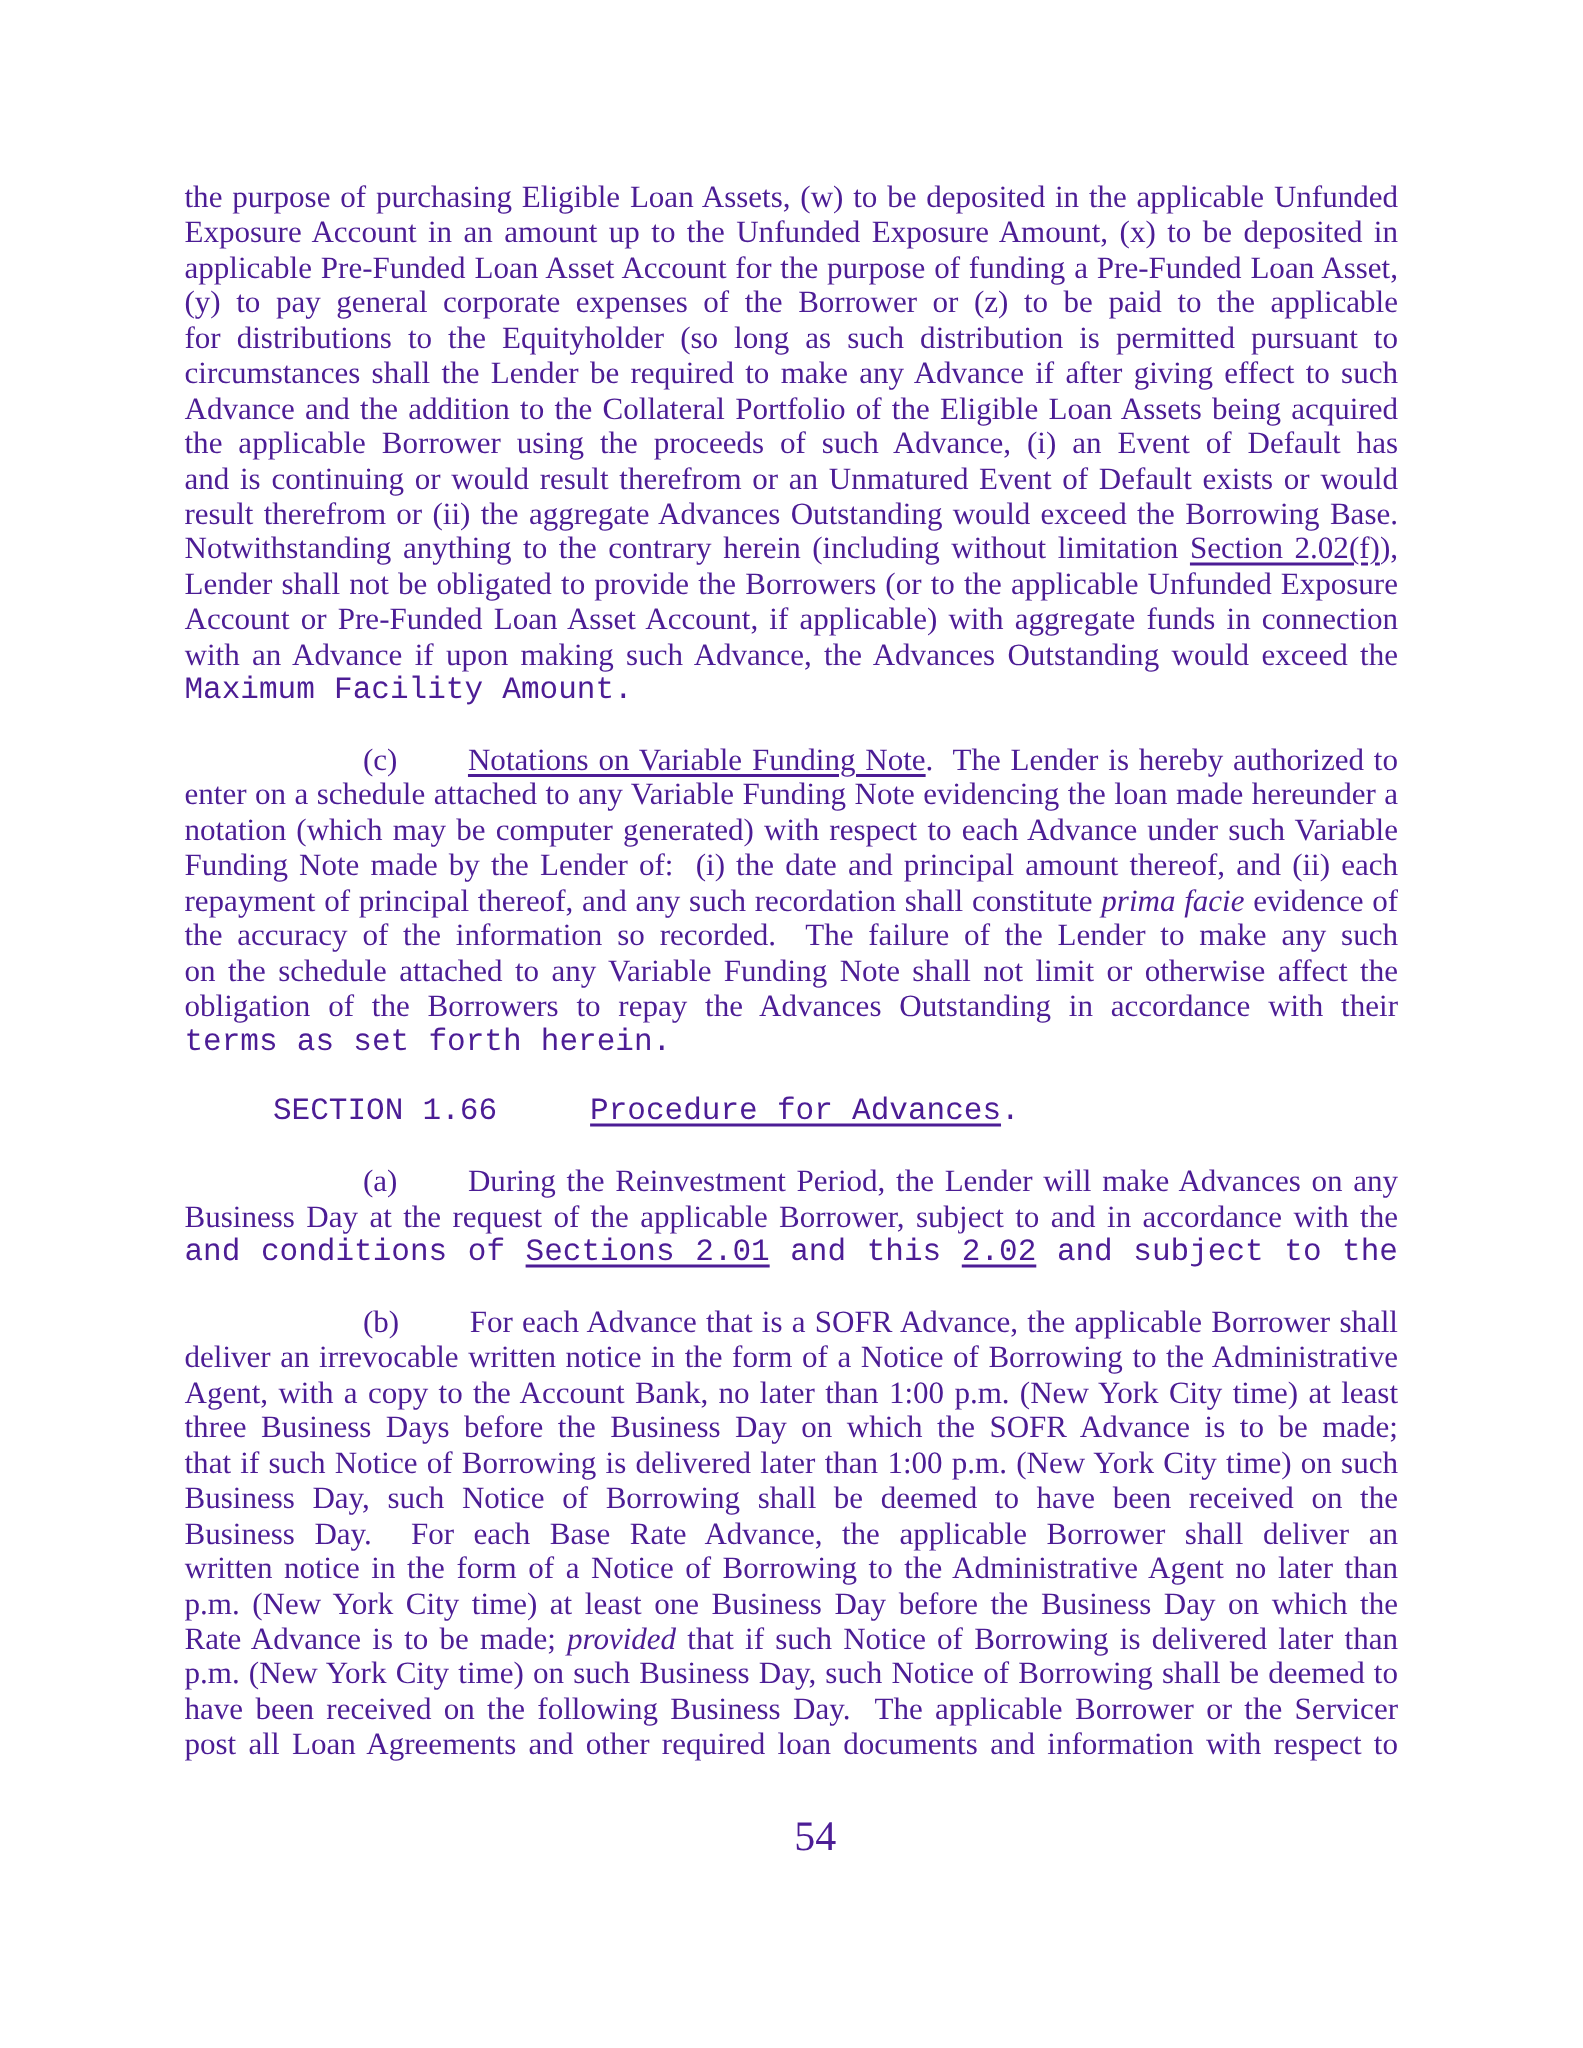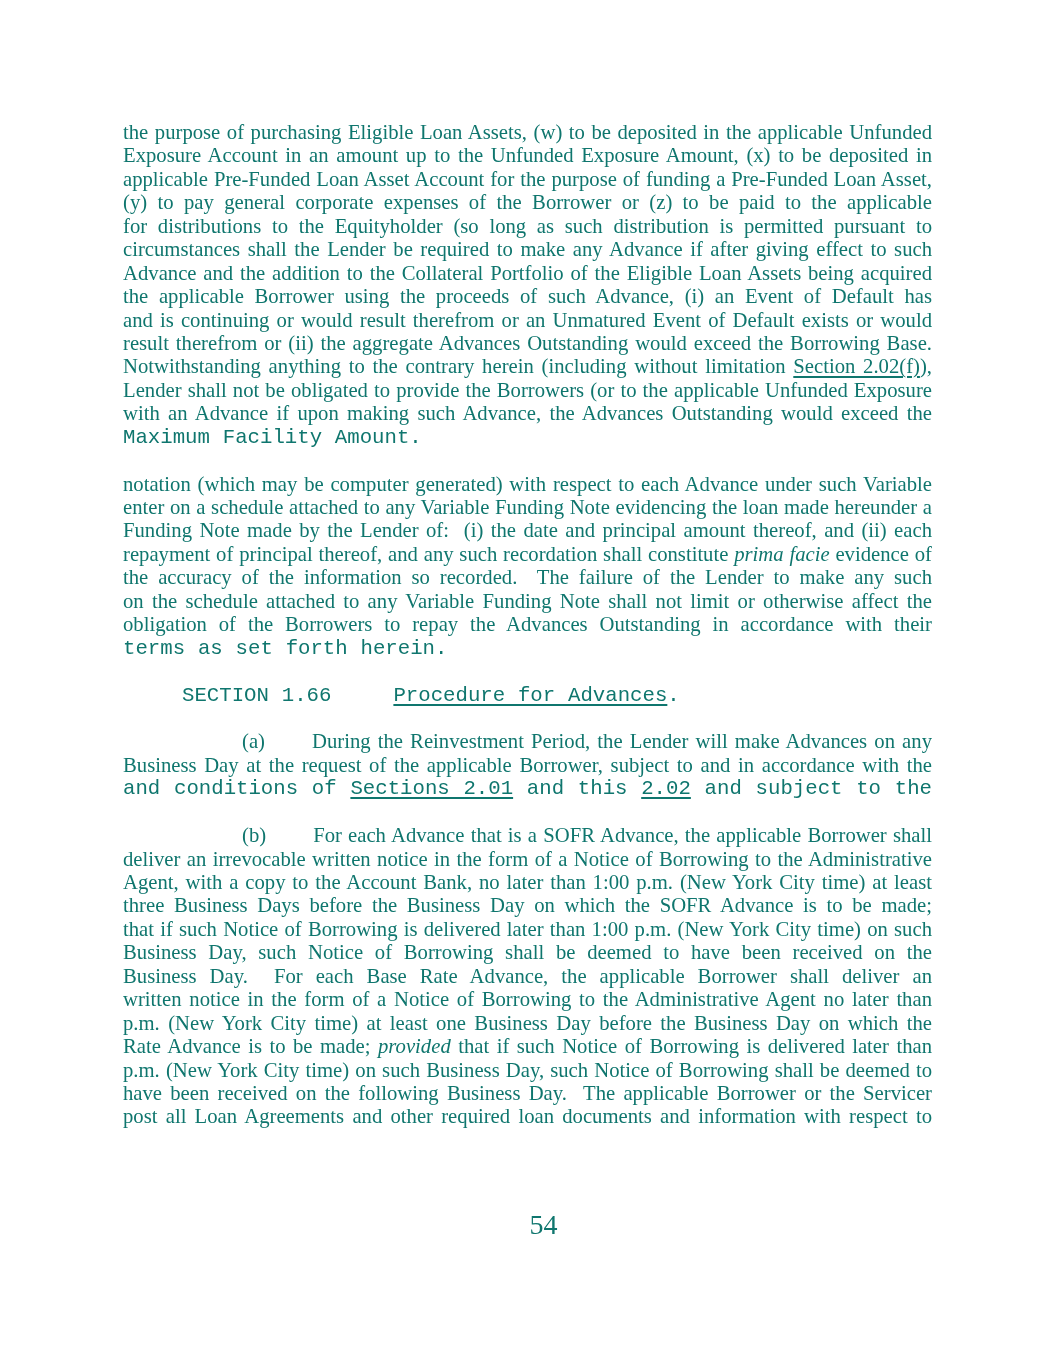--- a/index.html
+++ b/index.html
@@ -2,21 +2,21 @@
 <html><head>
 <meta charset="utf-8">
 <title>Document Page</title>
 <style>
   html, body { margin: 0; padding: 0; background: #ffffff; }
   .page {
     position: relative;
     width: 1055px;
     height: 1365px;
     background: #ffffff;
-    color: #0f766e;
+    color: #4c1d95;
     font-family: "Liberation Serif", serif;
     overflow: hidden;
   }
   .doc-body {
     position: absolute;
     left: 123px;
     top: 121px;
     width: 809px;
   }
   .paragraph { margin: 0 0 23.45px 0; }
@@ -63,26 +63,28 @@
         <div class="line"><span>applicable Pre-Funded Loan Asset Account for the purpose of funding a Pre-Funded Loan Asset,</span></div>
         <div class="line"><span>(y) to pay general corporate expenses of the Borrower or (z) to be paid to the applicable Borrower</span></div>
         <div class="line"><span>for distributions to the Equityholder (so long as such distribution is permitted pursuant to </span></div>
         <div class="line"><span>circumstances shall the Lender be required to make any Advance if after giving effect to such</span></div>
         <div class="line"><span>Advance and the addition to the Collateral Portfolio of the Eligible Loan Assets being acquired by</span></div>
         <div class="line"><span>the applicable Borrower using the proceeds of such Advance, (i) an Event of Default has occurred</span></div>
         <div class="line"><span>and is continuing or would result therefrom or an Unmatured Event of Default exists or would</span></div>
         <div class="line"><span>result therefrom or (ii) the aggregate Advances Outstanding would exceed the Borrowing Base.</span></div>
         <div class="line"><span>Notwithstanding anything to the contrary herein (including without limitation </span><span class="u">Section 2.02(f)</span><span>), the</span></div>
         <div class="line"><span>Lender shall not be obligated to provide the Borrowers (or to the applicable Unfunded Exposure</span></div>
+        <div class="line"><span>Account or Pre-Funded Loan Asset Account, if applicable) with aggregate funds in connection</span></div>
         <div class="line"><span>with an Advance if upon making such Advance, the Advances Outstanding would exceed the</span></div>
         <div class="line no-j"><span>Maximum Facility Amount.</span></div>
       </div>
       <div class="paragraph">
+        <div class="line indent-body"><span>(c)</span><span class="tab tab-sm"></span><span class="u">Notations on Variable Funding Note</span><span>.&nbsp; The Lender is hereby authorized to</span></div>
+        <div class="line"><span>enter on a schedule attached to any Variable Funding Note evidencing the loan made hereunder a</span></div>
         <div class="line"><span>notation (which may be computer generated) with respect to each Advance under such Variable</span></div>
-        <div class="line"><span>enter on a schedule attached to any Variable Funding Note evidencing the loan made hereunder a</span></div>
         <div class="line"><span>Funding Note made by the Lender of:&nbsp; (i) the date and principal amount thereof, and (ii) each</span></div>
         <div class="line"><span>repayment of principal thereof, and any such recordation shall constitute </span><span class="i">prima facie</span><span> evidence of</span></div>
         <div class="line"><span>the accuracy of the information so recorded.&nbsp; The failure of the Lender to make any such notation</span></div>
         <div class="line"><span>on the schedule attached to any Variable Funding Note shall not limit or otherwise affect the</span></div>
         <div class="line"><span>obligation of the Borrowers to repay the Advances Outstanding in accordance with their respective</span></div>
         <div class="line no-j"><span>terms as set forth herein.</span></div>
       </div>
       <div class="paragraph">
         <div class="line indent-head no-j"><span>SECTION 1.66</span><span class="tab tab-lg"></span><span class="u">Procedure for Advances</span><span>.</span></div>
       </div>

